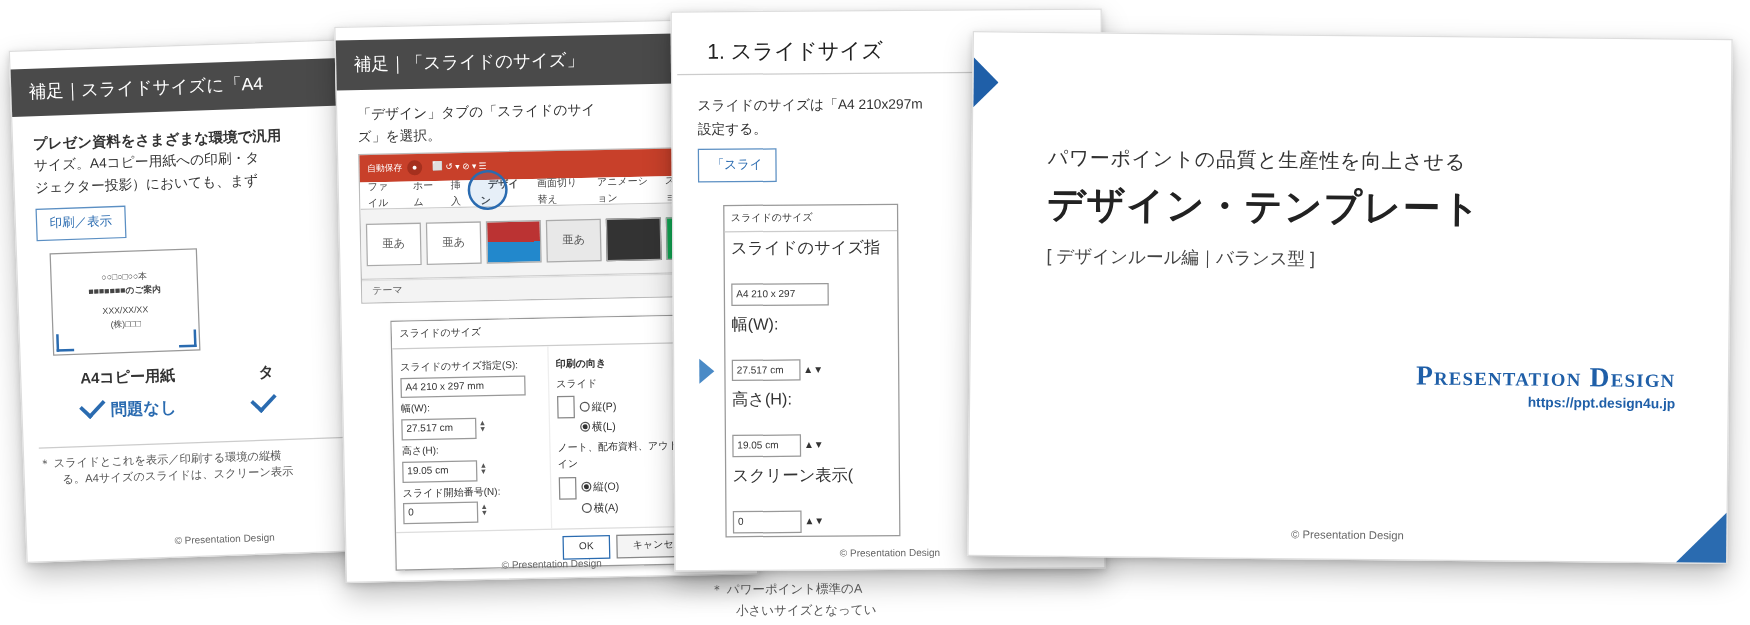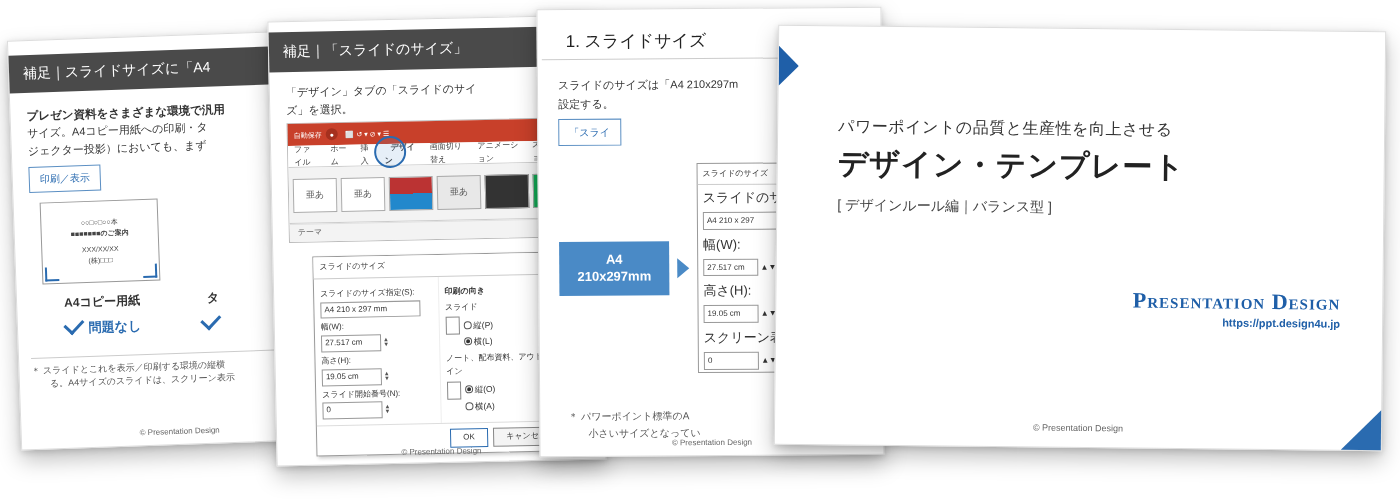--- a/index.html
+++ b/index.html
@@ -81,21 +81,21 @@
   .s3 .body { padding:16px 20px; font-size:11px; line-height:1.7;}
   .s3 .linkbox { display:inline-block; border:1px solid #5b8fc3; color:#2a6bb0; font-size:10px; padding:4px 10px; margin-top:6px;}
   .s3 .row { display:flex; align-items:center; gap:8px; margin-top:18px;}
   .s3 .a4badge { background:#4a8ac6; color:#fff; text-align:center; font-weight:bold; padding:10px 12px; font-size:13px; line-height:1.3; min-width:110px;}
   .s3 .a4badge::after { content:""; position:absolute; }
   .s3 .arrow-r { width:0;height:0; border-top:10px solid transparent; border-bottom:10px solid transparent; border-left:12px solid #4a8ac6;}
   .s3 .dlg2 { border:1px solid #999; font-size:8px; width:140px; background:#fff;}
   .s3 .dlg2 .dtitle{ padding:3px 5px; border-bottom:1px solid #ccc;}
   .s3 .dlg2 .fld { padding:2px 5px;}
   .s3 .dlg2 .fld label{ display:block; font-size:13px;}
-  .s3 .dlg2 .fld .val{ border:1px solid #999; padding:1px 3px; display:inline-block; width:78px; margin-top:3px;}
+  .s3 .dlg2 .fld .val{ border:1px solid #999; padding:1px 3px; display:inline-block; width:78px; margin-top:17px;}
   .s3 .note { font-size:10px; color:#555; margin-top:34px; padding:0 8px;}
   .s3 .copy { position:absolute; left:0; right:0; bottom:8px; text-align:center; font-size:8px; color:#666;}
 
   
   .s4 { left: 776px; top: 28px; width: 608px; height: 420px; transform: rotate(0.6deg); }
   .s4 .accent { position:absolute; left:0; top:20px; width:20px; height:40px; }
   .s4 .accent svg { display:block; }
   .s4 .inner { padding: 90px 40px 0 60px;}
   .s4 .pre { font-size:16px; color:#333; letter-spacing:0.5px;}
   .s4 .main { font-size:30px; font-weight:bold; color:#222; margin-top:6px; letter-spacing:1px;}
@@ -234,24 +234,20 @@
   </div>
 
   <div class="slide s3">
     <div class="h">1. スライドサイズ</div>
     <div class="body">
       <div style="white-space:pre-line">スライドのサイズは「A4  210x297m
 設定する。</div>
       <span class="linkbox">「スライ</span>
 
       <div class="row">
-        <div class="a4badge">
-          <div>A4</div>
-          <div>210x297mm</div>
-        </div>
         <div class="arrow-r"></div>
         <div class="dlg2">
           <div class="dtitle">スライドのサイズ</div>
           <div class="fld"><label>スライドのサイズ指</label><span class="val">A4 210 x 297</span></div>
           <div class="fld"><label>幅(W):</label><span class="val" style="width:55px">27.517 cm</span> ▲▼</div>
           <div class="fld"><label>高さ(H):</label><span class="val" style="width:55px">19.05 cm</span> ▲▼</div>
           <div class="fld"><label>スクリーン表示(</label><span class="val" style="width:55px">0</span> ▲▼</div>
         </div>
       </div>
 

